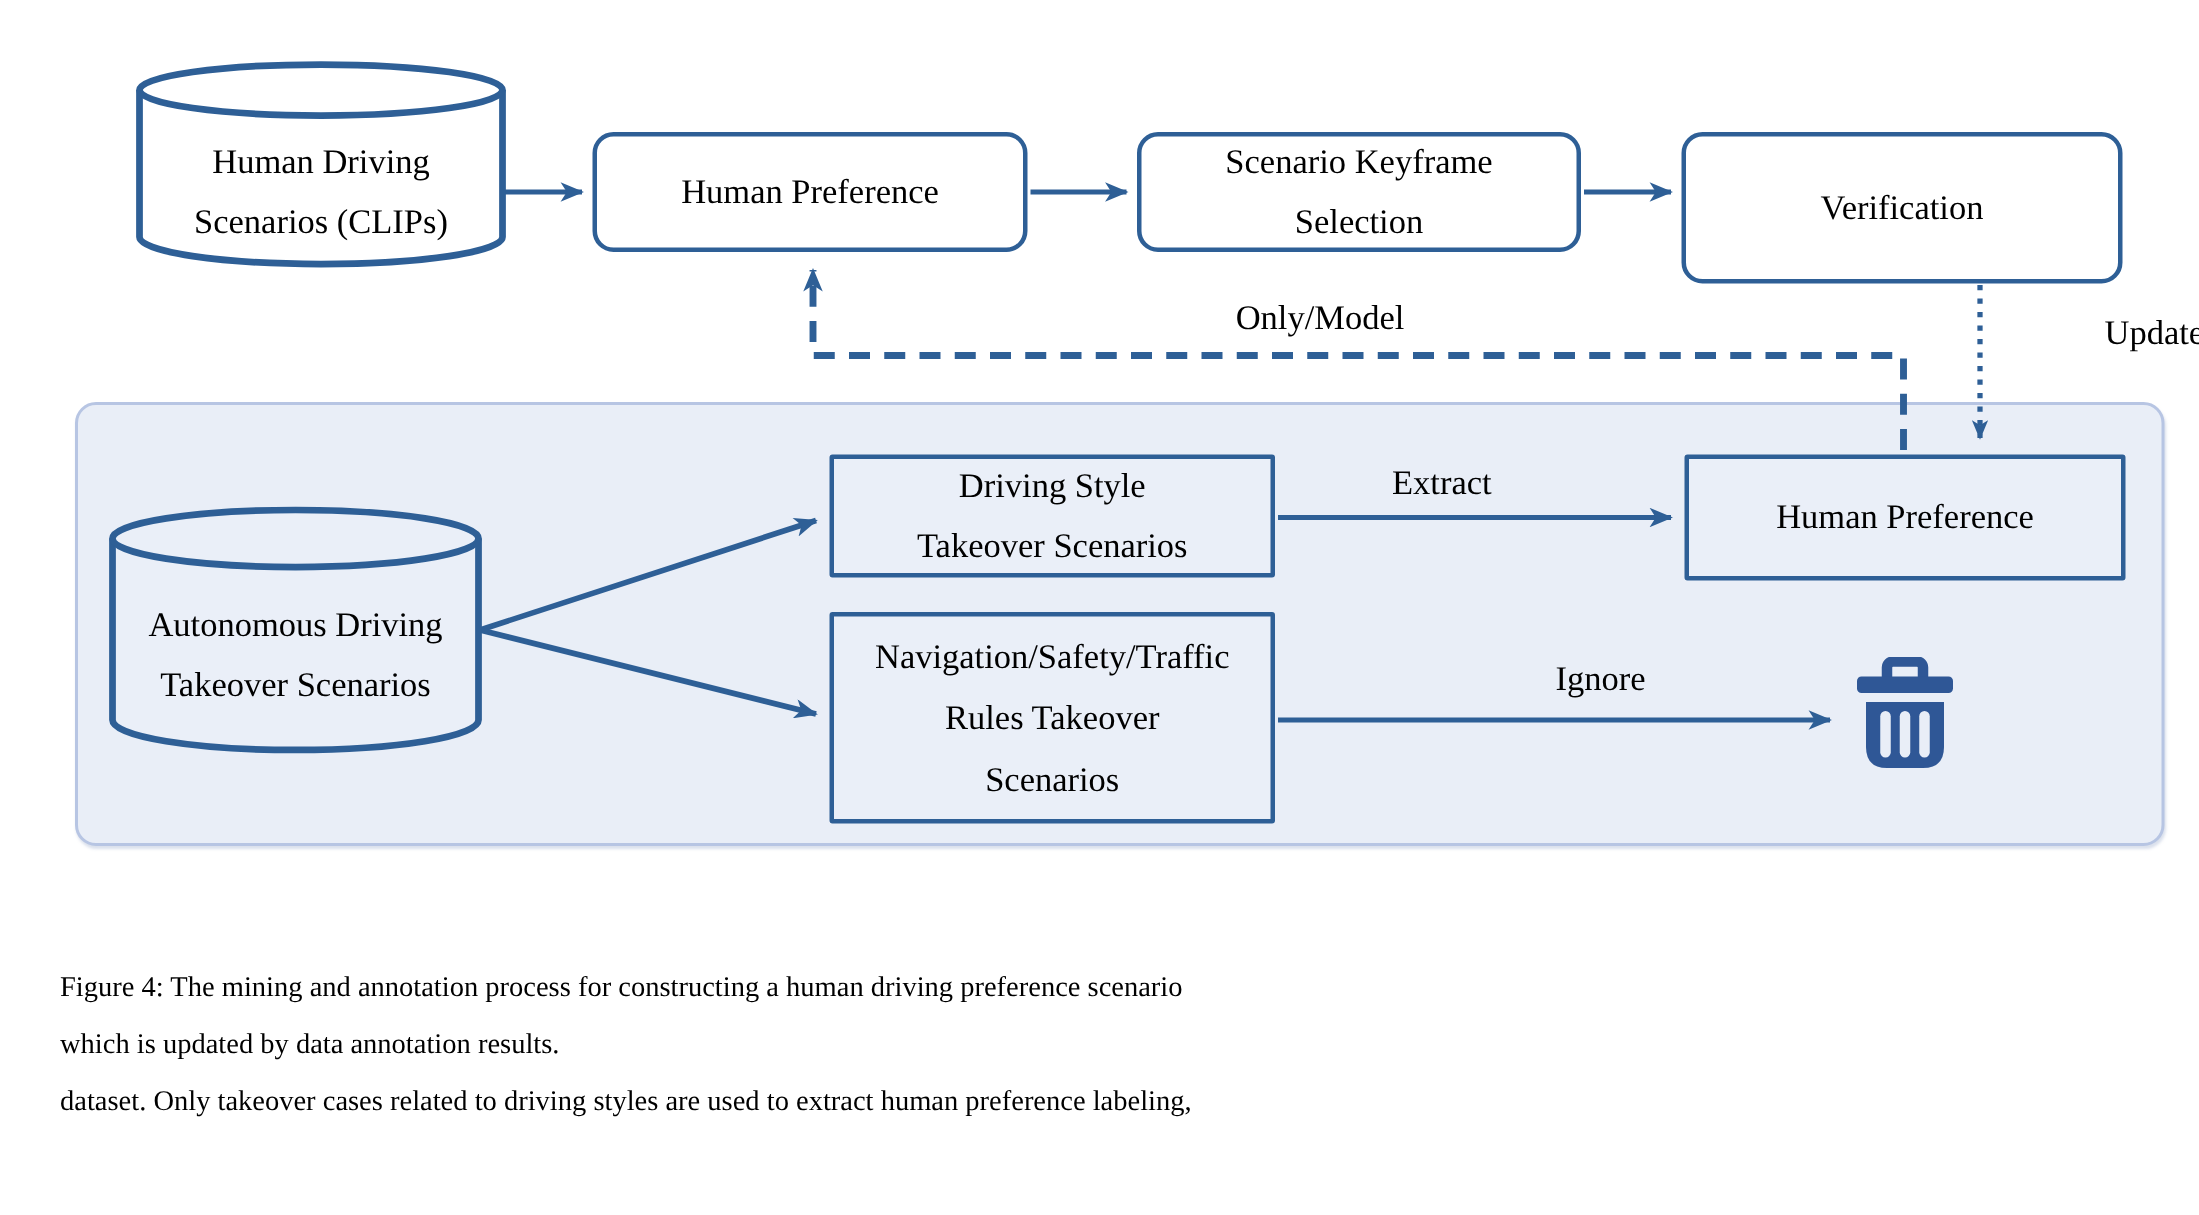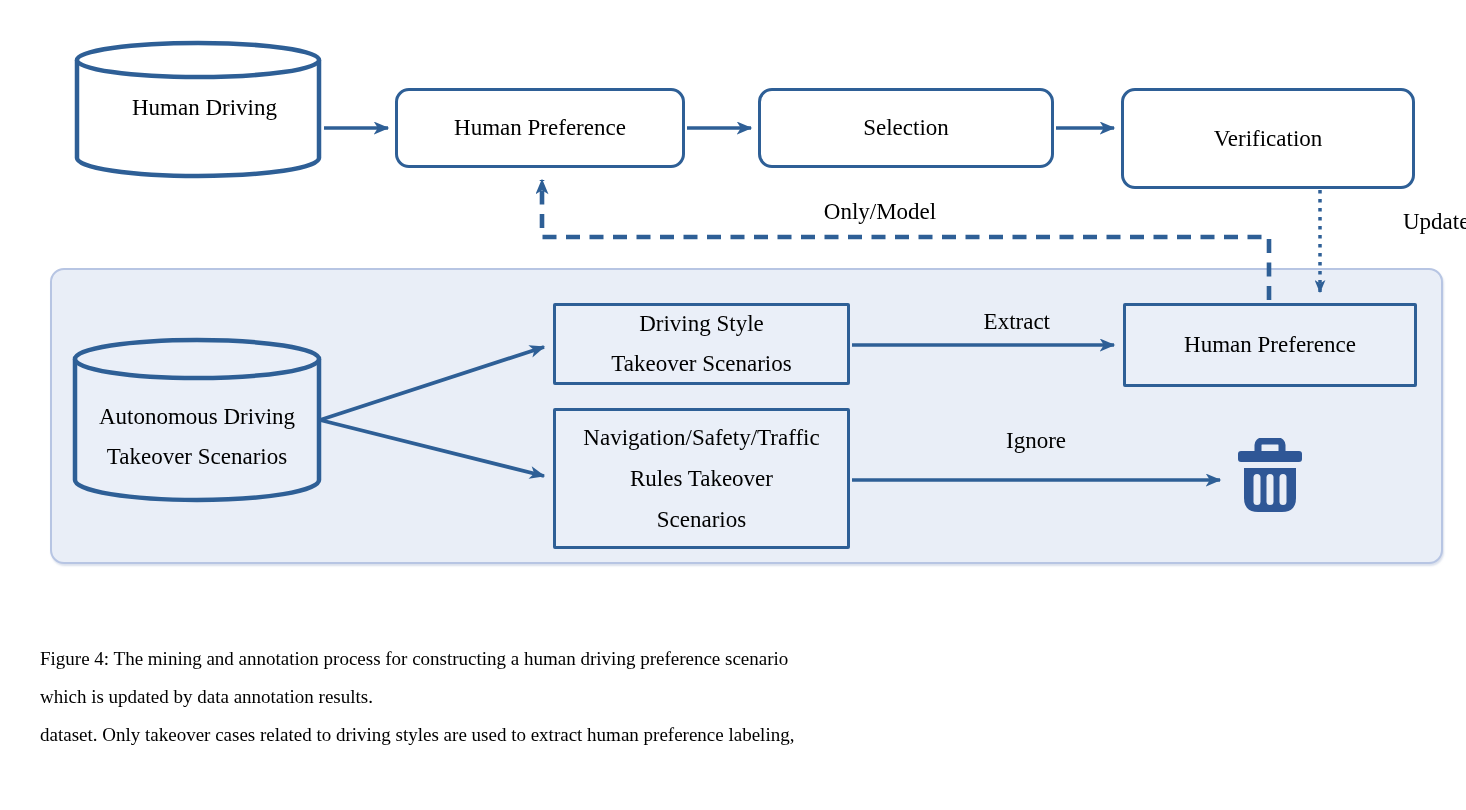--- a/index.html
+++ b/index.html
@@ -62,46 +62,48 @@
 
     <path d="M1320,172 V292" stroke="#2e5f96" stroke-width="3.5" fill="none" stroke-dasharray="3.5 5.5" marker-end="url(#ah-s)"></path>
 
     <path d="M320,420 L544,347" stroke="#2e5f96" stroke-width="3.8" fill="none" marker-end="url(#ah)"></path>
     <path d="M320,420 L544,476" stroke="#2e5f96" stroke-width="3.8" fill="none" marker-end="url(#ah)"></path>
 
     <path d="M852,345 H1114" stroke="#2e5f96" stroke-width="3.4" fill="none" marker-end="url(#ah)"></path>
     <path d="M852,480 H1220" stroke="#2e5f96" stroke-width="3.4" fill="none" marker-end="url(#ah)"></path>
   </svg>
 
-  <div class="cyl" style="left:74px;top:40px;width:248px;height:140px;padding-left:13px;">
+  <div class="cyl" style="left:90px;top:40px;width:248px;height:140px;">
     <svg width="248" height="140" viewBox="0 0 248 140">
       <path d="M3,20 V118 A121,18 0 0 0 245,118 V20" fill="#ffffff" stroke="#2e5f96" stroke-width="4.5"></path>
       <ellipse cx="124" cy="20" rx="121" ry="17" fill="#ffffff" stroke="#2e5f96" stroke-width="4.5"></ellipse>
     </svg>
     <div class="cyl-text" style="top:48px;">
       <span>Human Driving</span>
+      <span>Scenarios (CLIPs)</span>
     </div>
   </div>
 
   <div class="node" style="left:395px;top:88px;width:290px;height:80px;">
     <span>Human Preference</span>
   </div>
 
   <div class="node" style="left:758px;top:88px;width:296px;height:80px;">
+    <span>Scenario Keyframe</span>
     <span>Selection</span>
   </div>
 
   <div class="node" style="left:1121px;top:88px;width:294px;height:101px;">
     <span>Verification</span>
   </div>
 
   <div class="edge-label" style="left:790px;top:199px;width:180px;text-align:center;">Only/Model</div>
   <div class="edge-label" style="left:1403px;top:209px;">Update</div>
-  <div class="edge-label" style="left:928px;top:309px;width:122px;text-align:right;">Extract</div>
-  <div class="edge-label" style="left:975px;top:428px;width:122px;text-align:center;">Ignore</div>
+  <div class="edge-label" style="left:928px;top:309px;width:122px;text-align:left;">Extract</div>
+  <div class="edge-label" style="left:975px;top:440px;width:122px;text-align:right;">Ignore</div>
 
   <div class="cyl" style="left:72px;top:336px;width:250px;height:168px;">
     <svg width="250" height="168" viewBox="0 0 250 168">
       <path d="M3,23 V144 A122,20 0 0 0 247,144 V23" fill="#eaeff8" stroke="#2e5f96" stroke-width="4.5"></path>
       <ellipse cx="125" cy="23" rx="122" ry="19" fill="#eaeff8" stroke="#2e5f96" stroke-width="4.5"></ellipse>
     </svg>
     <div class="cyl-text" style="top:61px;">
       <span>Autonomous Driving</span>
       <span>Takeover Scenarios</span>
     </div>

